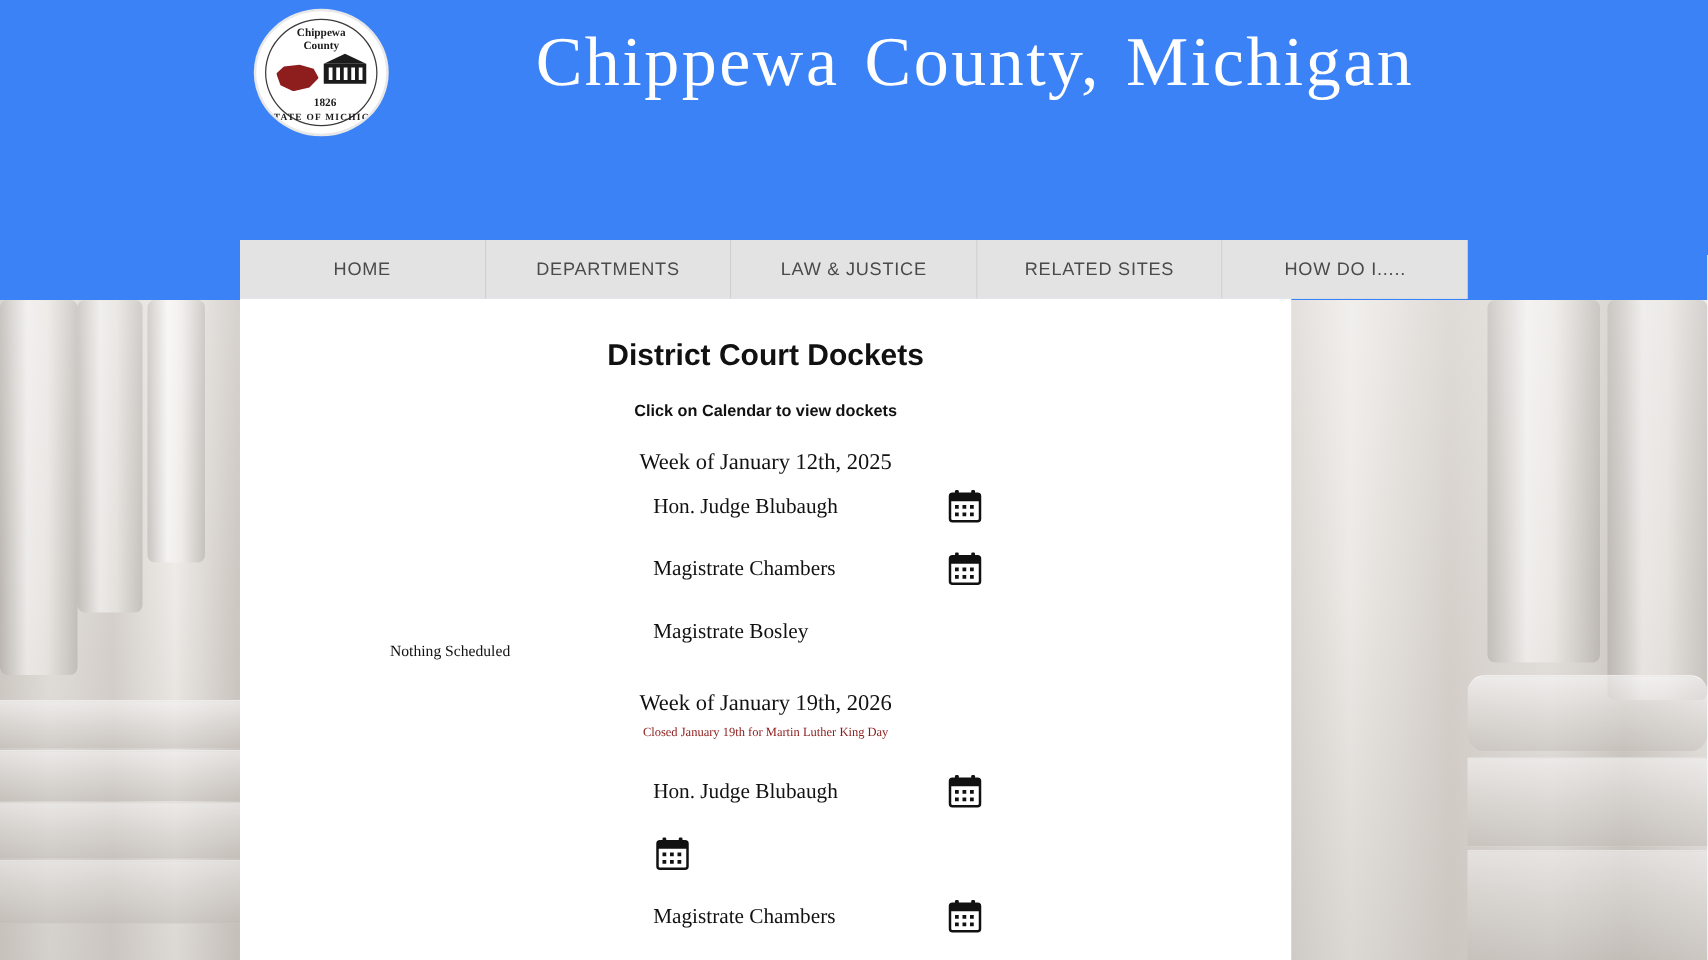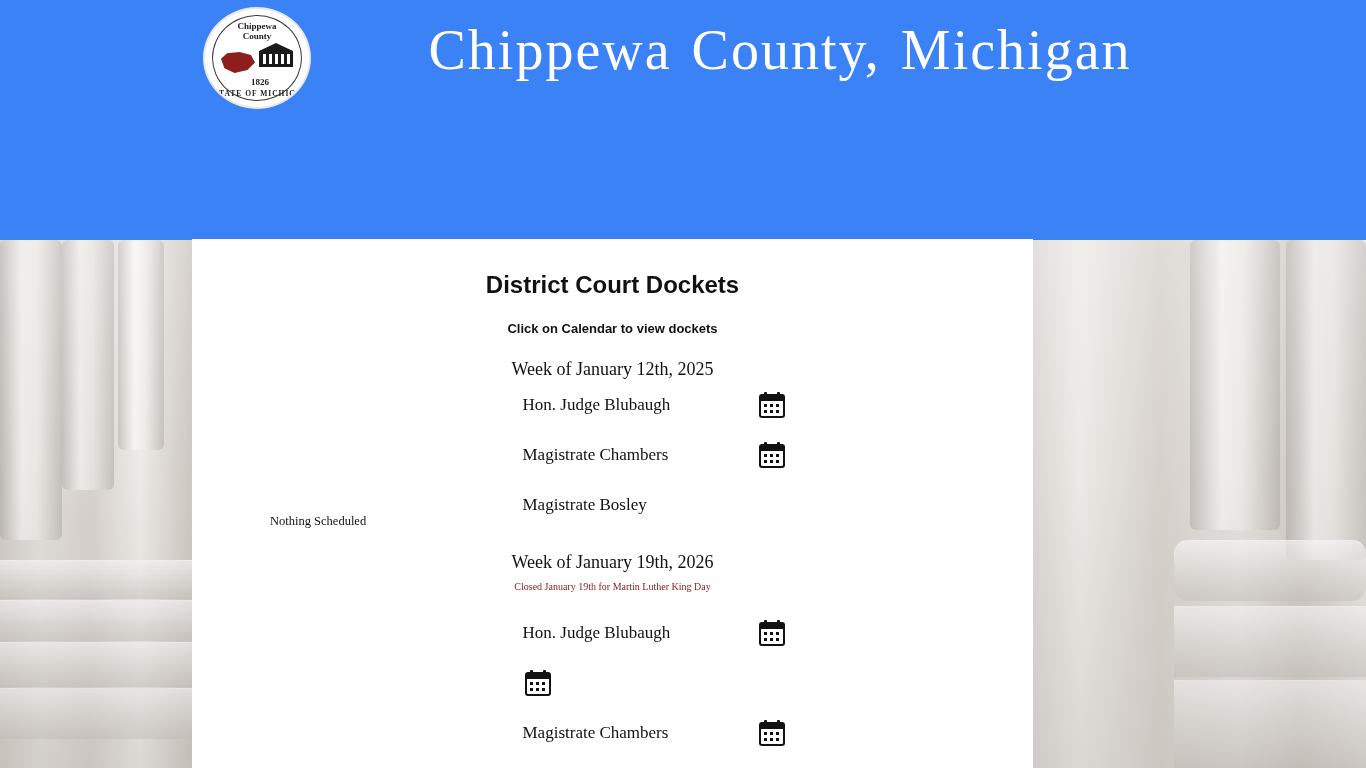--- a/index.html
+++ b/index.html
@@ -218,21 +218,21 @@
     text-align: left;
     white-space: nowrap;
   }
   .docket-name.noicon { font-size: 17px; }
   .docket-sub {
     font-family: "Liberation Serif", serif;
     font-size: 12.5px;
     color: #111111;
     text-align: left;
     width: 420px;
-    padding-left: 78px;
+    padding-left: 120px;
     box-sizing: border-box;
     margin-top: -16px;
   }
   .cal-link {
     display: inline-block;
     width: 30px;
     height: 30px;
     cursor: pointer;
   }
   .cal-svg { display: block; }
@@ -277,20 +277,27 @@
       </svg>
       <div class="seal-year">1826</div>
       <div class="seal-bottom-text">STATE OF MICHIGAN</div>
     </div>
 
     <div class="site-title">
       <span class="title-word">Chippewa</span><span class="title-word">County,</span><span class="title-word">Michigan</span>
     </div>
   </div>
 
+  <nav class="nav">
+    <div class="nav-item">HOME</div>
+    <div class="nav-item">DEPARTMENTS</div>
+    <div class="nav-item">LAW &amp; JUSTICE</div>
+    <div class="nav-item">RELATED SITES</div>
+    <div class="nav-item">HOW DO I.....</div>
+  </nav>
 
   <main class="content">
 
     <div class="page-title">District Court Dockets</div>
     <div class="subtitle">Click on Calendar to view dockets</div>
 
     <div class="week-heading">Week of January 12th, 2025</div>
 
     <div class="docket-row">
       <div class="docket-name">Hon. Judge Blubaugh</div>

